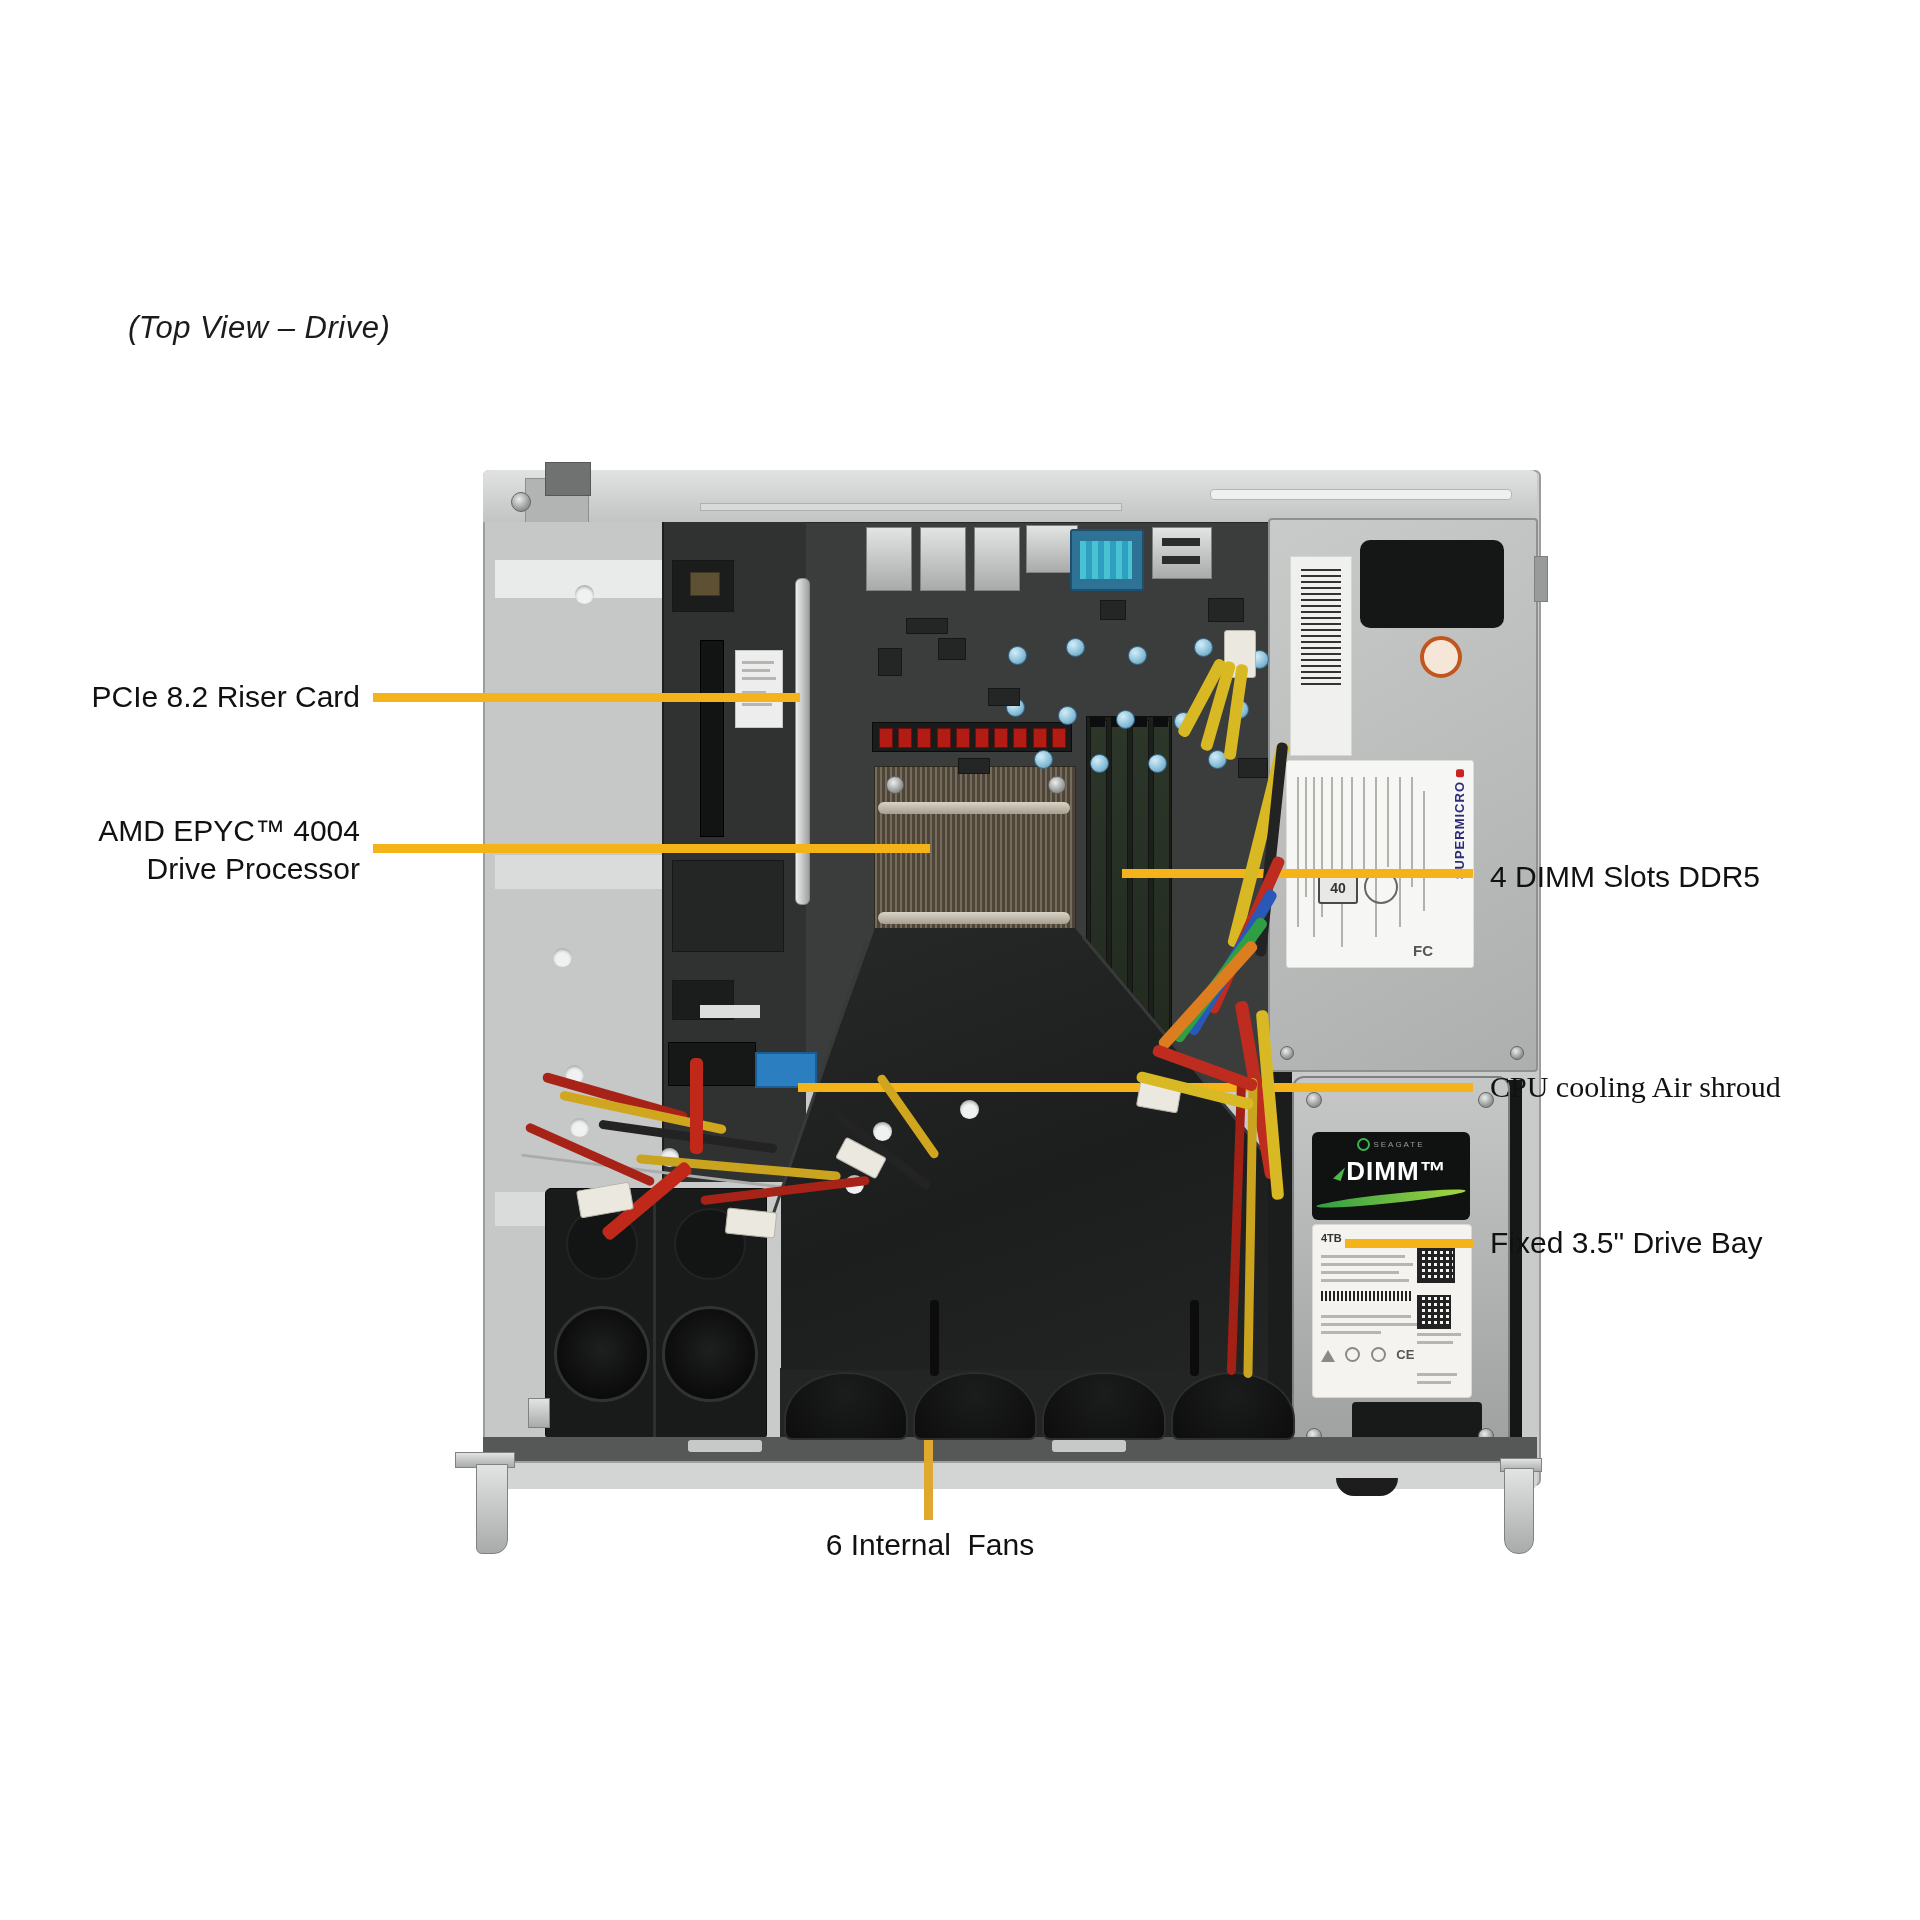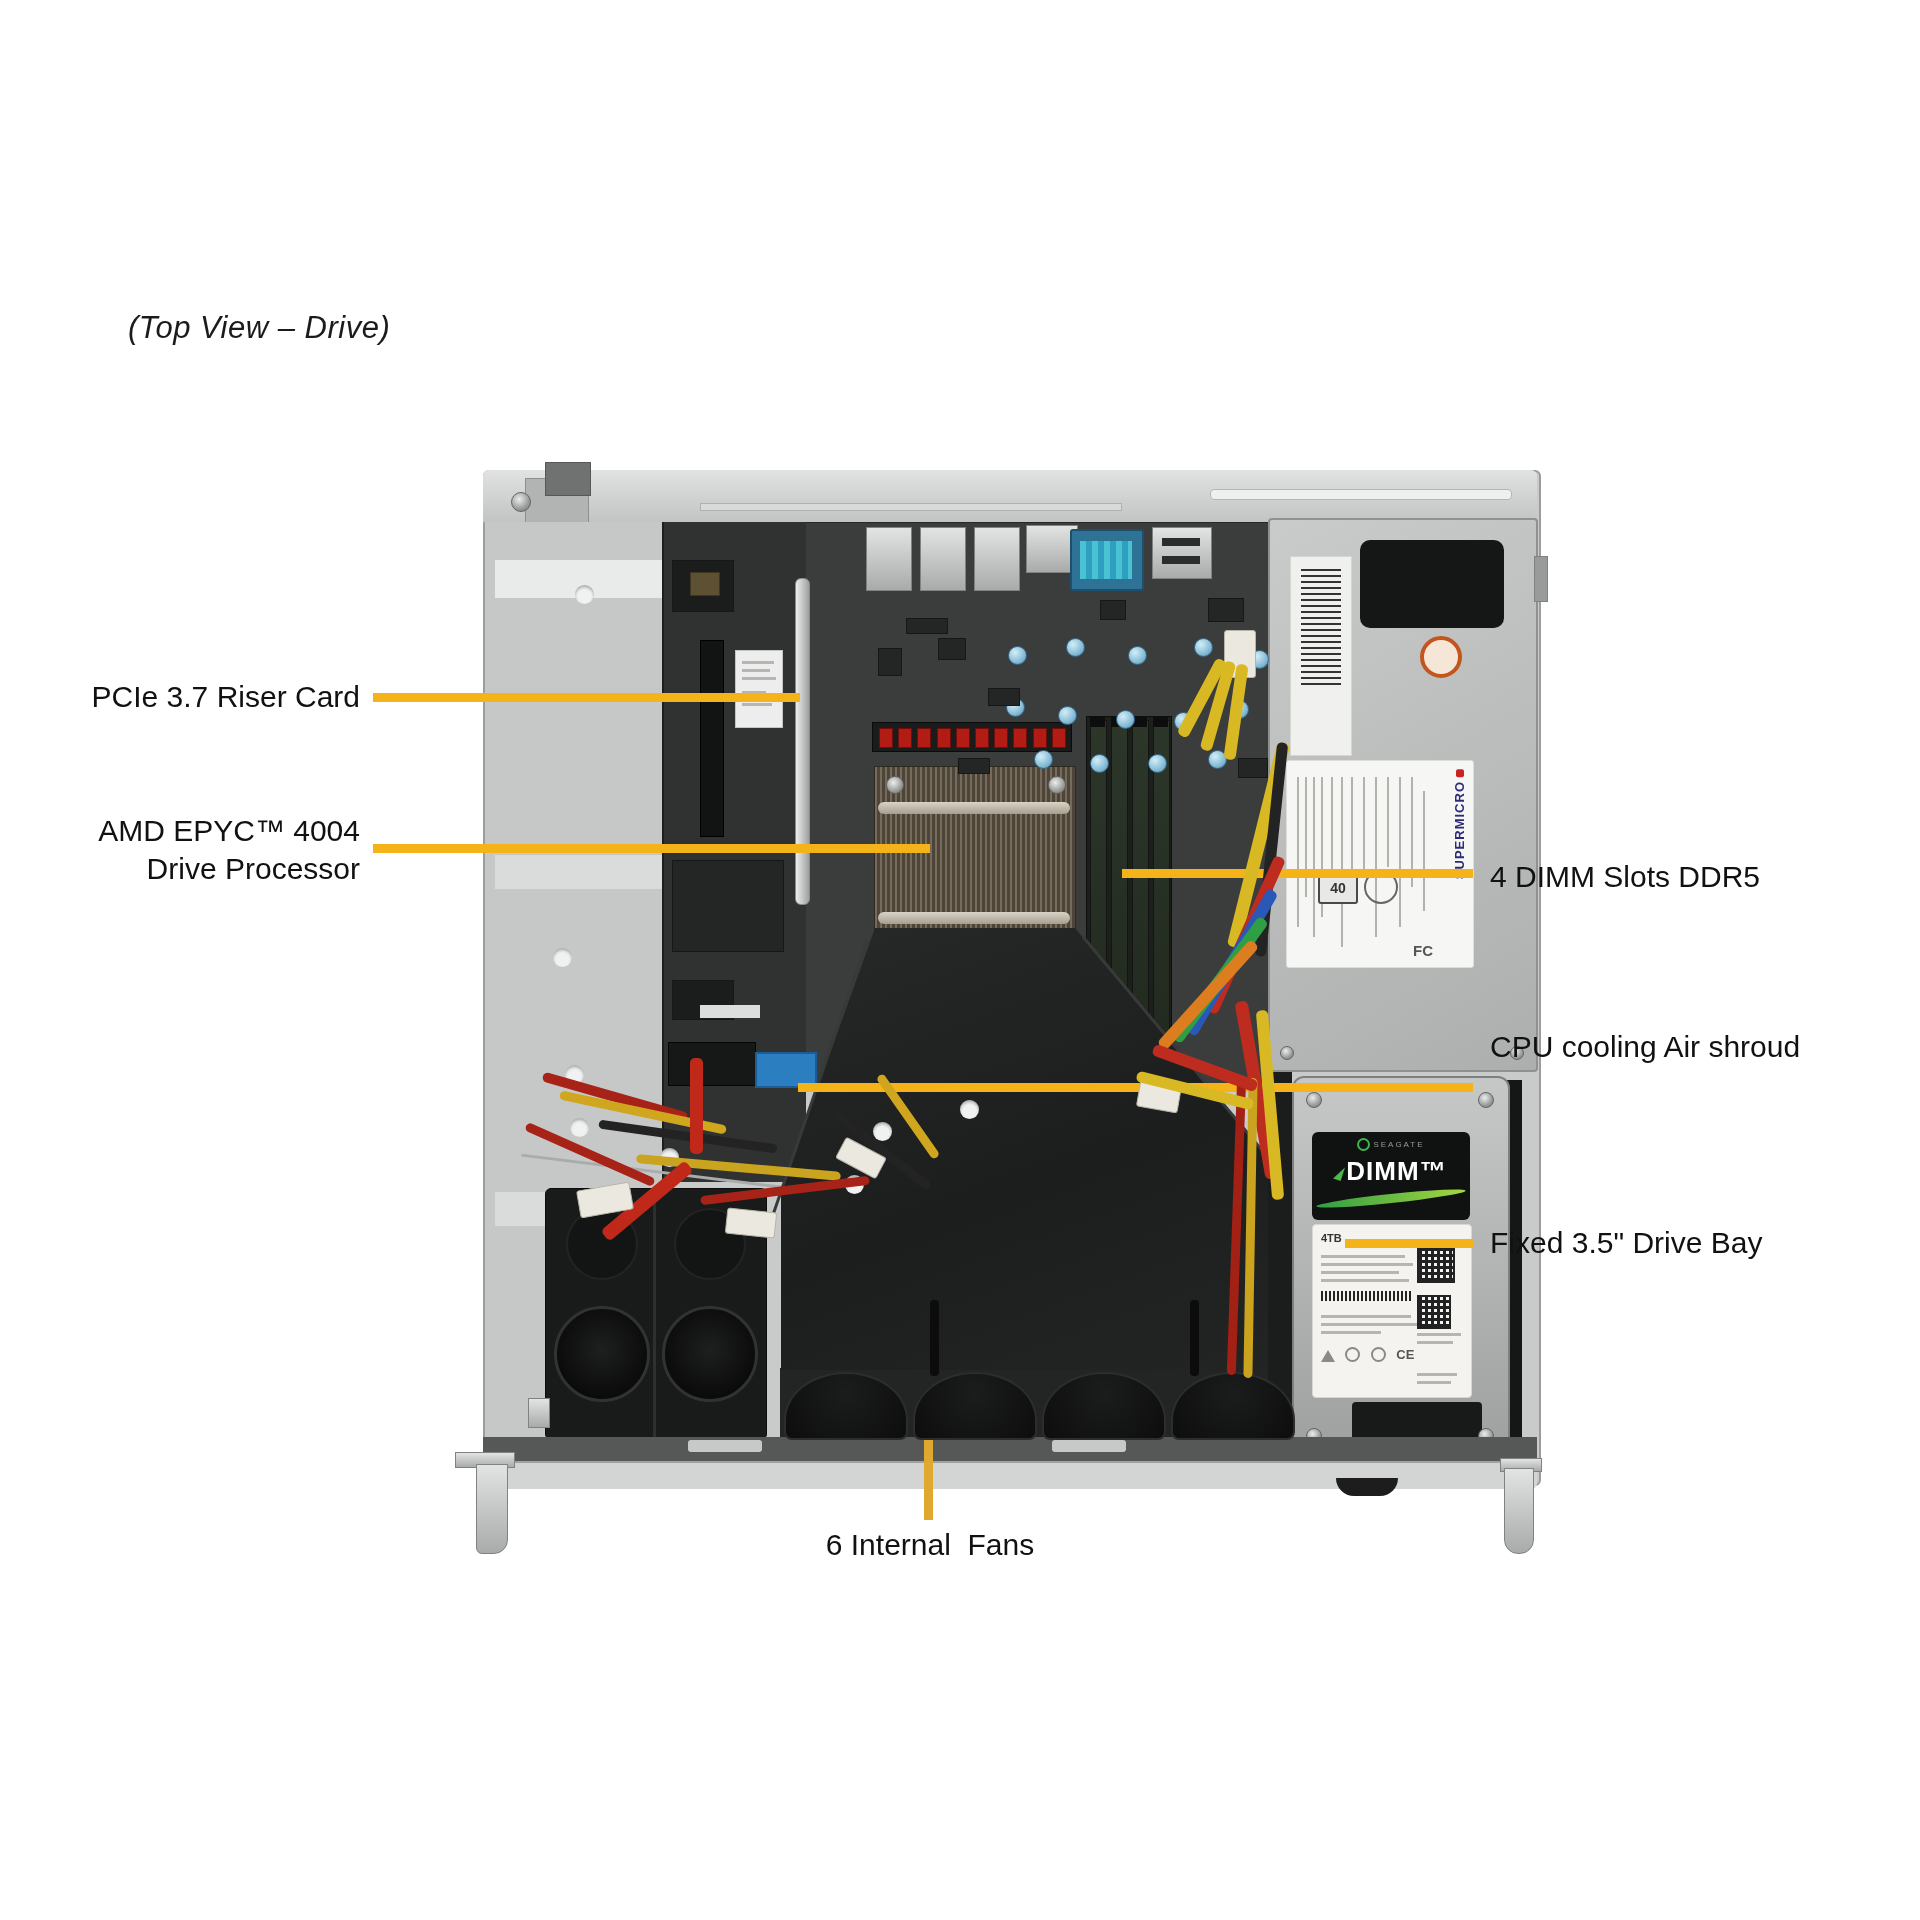--- a/index.html
+++ b/index.html
@@ -228,27 +228,27 @@
   <div class="abs silver" style="left:1500px;top:1458px;width:40px;height:12px;"></div>
   <div class="abs silver" style="left:1504px;top:1468px;width:28px;height:84px;border-radius:0 0 14px 14px;"></div>
 
   <div class="cline" style="left:373px;top:693px;width:427px;height:9px;"></div>
   <div class="cline" style="left:373px;top:844px;width:557px;height:9px;"></div>
   <div class="cline" style="left:1122px;top:869px;width:351px;height:9px;"></div>
   <div class="cline" style="left:798px;top:1083px;width:675px;height:9px;"></div>
   <div class="cline" style="left:1345px;top:1239px;width:128px;height:9px;"></div>
   <div class="cline-v" style="left:924px;top:1400px;width:9px;height:120px;"></div>
 
-  <div class="callout-text right-align" style="left:60px;top:678px;width:300px;">PCIe 3.7 Riser Card</div>
+  <div class="callout-text right-align" style="left:60px;top:678px;width:300px;">PCIe 8.2 Riser Card</div>
   <div class="callout-text right-align" style="left:80px;top:812px;width:280px;">
     <div>AMD EPYC™ 4004</div>
     <div>Drive Processor</div>
   </div>
   <div class="callout-text" style="left:1490px;top:858px;">4 DIMM Slots DDR5</div>
-  <div class="callout-text" style="left:1490px;top:1028px;">CPU cooling Air shroud</div>
+  <div class="callout-text" style="left:1490px;top:1068px;font-family:Liberation Serif, serif;">CPU cooling Air shroud</div>
   <div class="callout-text" style="left:1490px;top:1224px;">Fixed 3.5" Drive Bay</div>
   <div class="callout-text center pre" style="left:770px;top:1526px;width:320px;">6 Internal  Fans</div>
 <div style="left:575px;top:585px;" class="hole"></div>
     <div style="left:553px;top:948px;" class="hole"></div>
     <div style="left:565px;top:1065px;" class="hole"></div>
     <div style="left:570px;top:1118px;" class="hole"></div>
     <div style="left:660px;top:1148px;" class="hole"></div>
     <div style="left:845px;top:1175px;" class="hole"></div>
     <div style="left:960px;top:1100px;" class="hole"></div>
     <div style="left:873px;top:1122px;" class="hole"></div>

